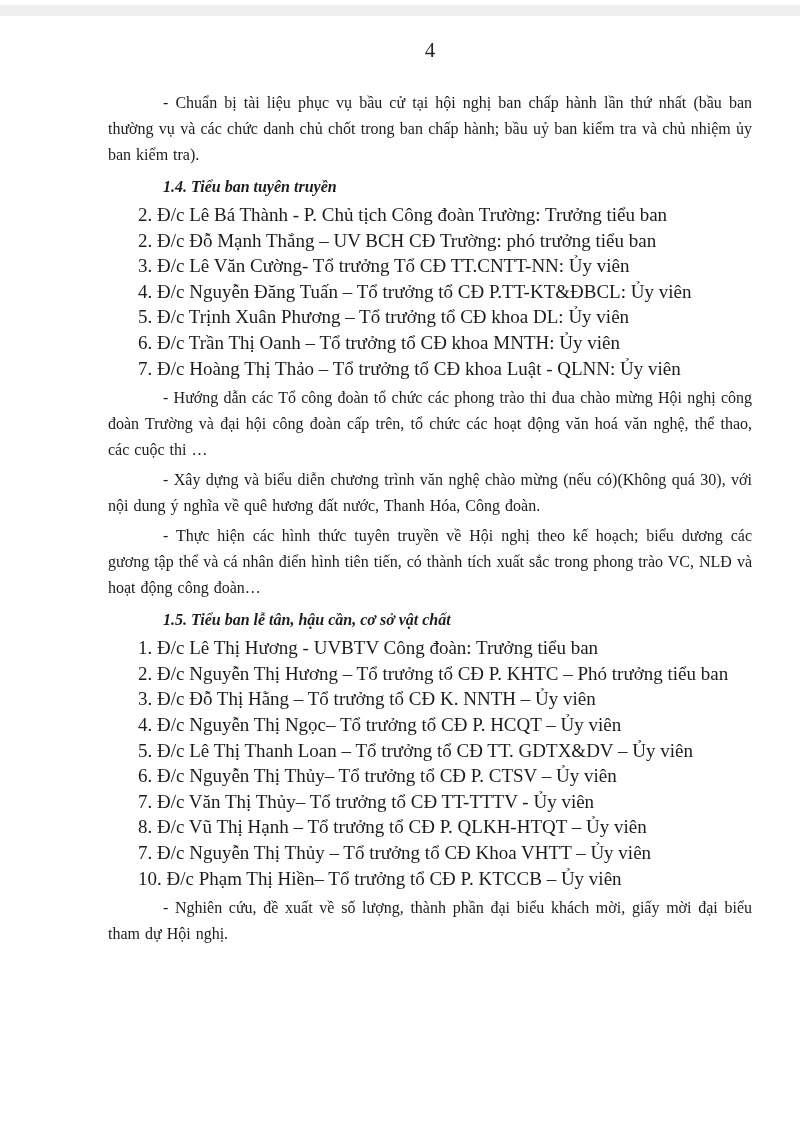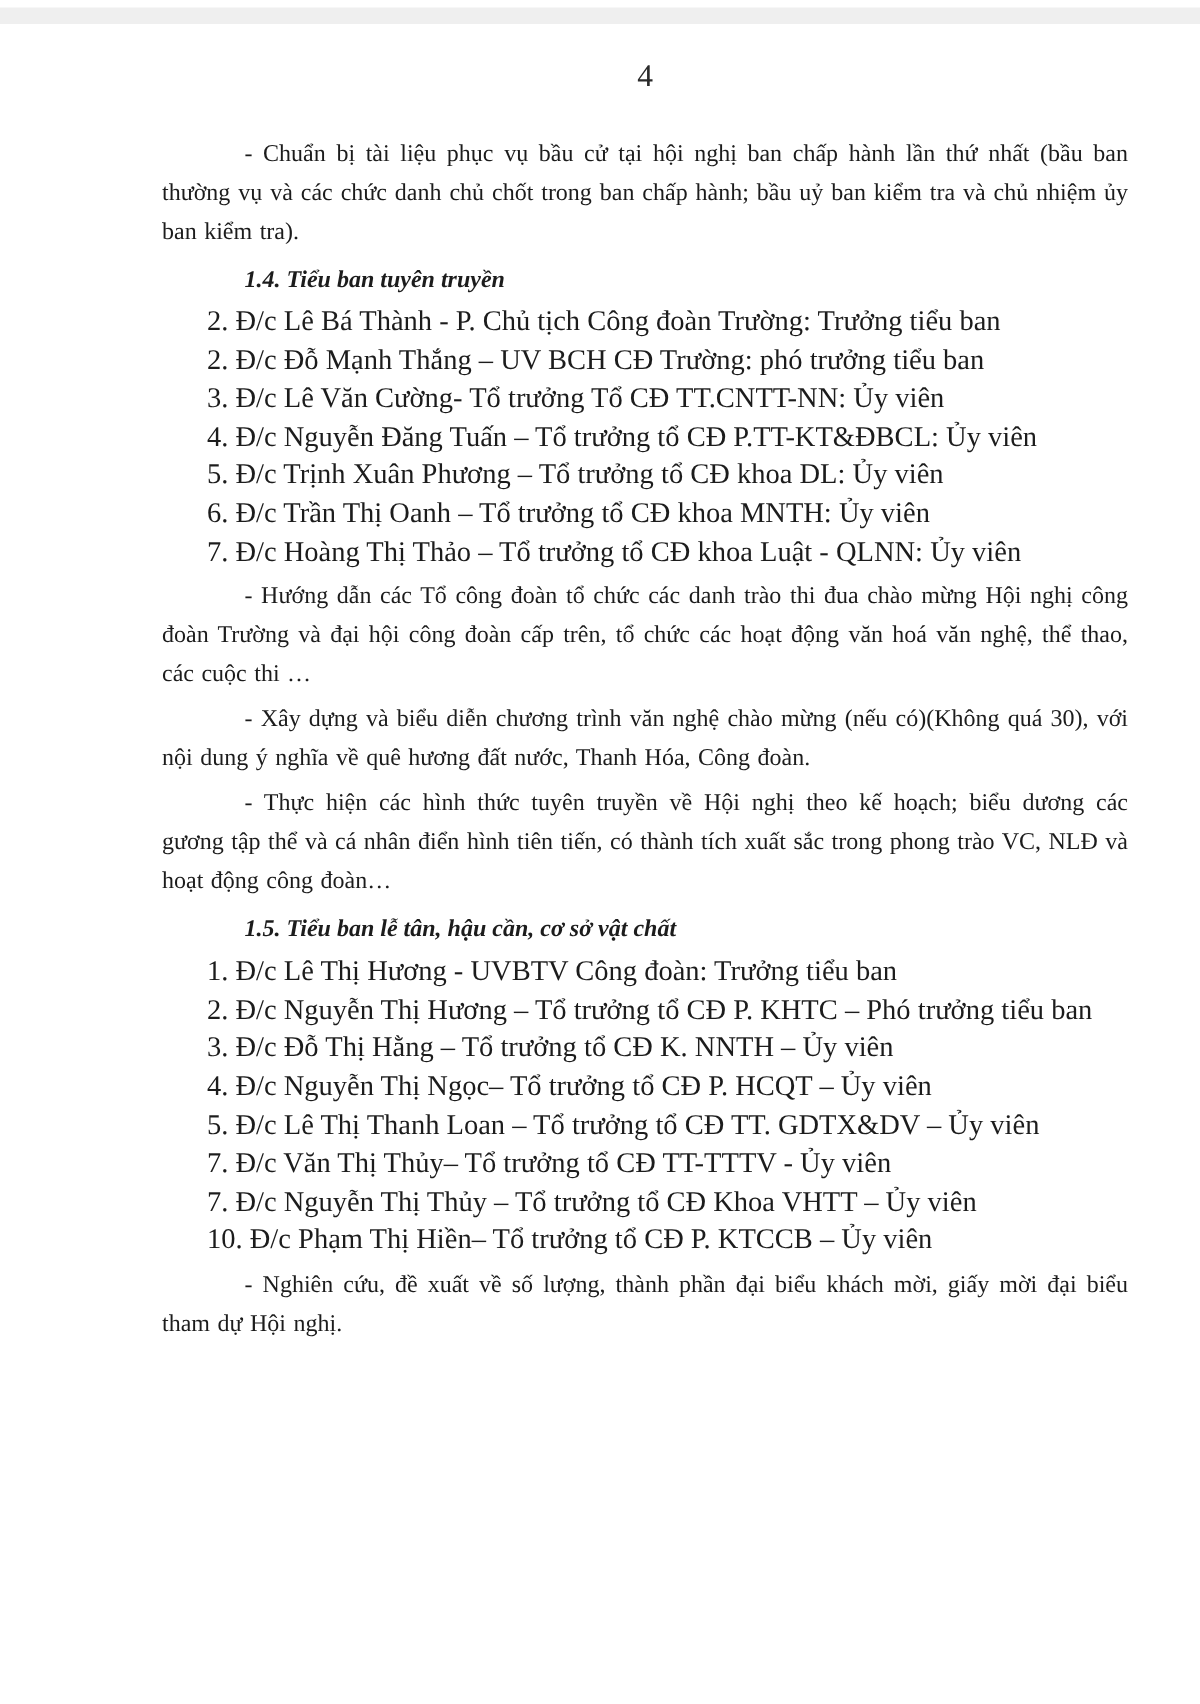--- a/index.html
+++ b/index.html
@@ -81,33 +81,35 @@
     <ul class="member-list">
       <li>2. Đ/c Lê Bá Thành - P. Chủ tịch Công đoàn Trường: Trưởng tiểu ban</li>
       <li>2. Đ/c Đỗ Mạnh Thắng – UV BCH CĐ Trường: phó trưởng tiểu ban</li>
       <li>3. Đ/c Lê Văn Cường- Tổ trưởng Tổ CĐ TT.CNTT-NN: Ủy viên</li>
       <li>4. Đ/c Nguyễn Đăng Tuấn – Tổ trưởng tổ CĐ P.TT-KT&amp;ĐBCL: Ủy viên</li>
       <li>5. Đ/c Trịnh Xuân Phương – Tổ trưởng tổ CĐ khoa DL: Ủy viên</li>
       <li>6. Đ/c Trần Thị Oanh – Tổ trưởng tổ CĐ khoa MNTH: Ủy viên</li>
       <li>7. Đ/c Hoàng Thị Thảo – Tổ trưởng tổ CĐ khoa Luật - QLNN: Ủy viên</li>
     </ul>
 
-    <p class="para">- Hướng dẫn các Tổ công đoàn tổ chức các danh trào thi đua chào mừng Hội nghị công đoàn Trường và đại hội công đoàn cấp trên, tổ chức các hoạt động văn hoá văn nghệ, thể thao, các cuộc thi …</p>
+    <p class="para">- Hướng dẫn các Tổ công đoàn tổ chức các phong trào thi đua chào mừng Hội nghị công đoàn Trường và đại hội công đoàn cấp trên, tổ chức các hoạt động văn hoá văn nghệ, thể thao, các cuộc thi …</p>
     <p class="para">- Xây dựng và biểu diễn chương trình văn nghệ chào mừng (nếu có)(Không quá 30), với nội dung ý nghĩa về quê hương đất nước, Thanh Hóa, Công đoàn.</p>
     <p class="para">- Thực hiện các hình thức tuyên truyền về Hội nghị theo kế hoạch; biểu dương các gương tập thể và cá nhân điển hình tiên tiến, có thành tích xuất sắc trong phong trào VC, NLĐ và hoạt động công đoàn…</p>
 
     <h3 class="heading">1.5. Tiểu ban lễ tân, hậu cần, cơ sở vật chất</h3>
 
     <ul class="member-list">
       <li>1. Đ/c Lê Thị Hương - UVBTV Công đoàn: Trưởng tiểu ban</li>
       <li>2. Đ/c Nguyễn Thị Hương – Tổ trưởng tổ CĐ P. KHTC – Phó trưởng tiểu ban</li>
       <li>3. Đ/c Đỗ Thị Hằng – Tổ trưởng tổ CĐ K. NNTH – Ủy viên</li>
       <li>4. Đ/c Nguyễn Thị Ngọc– Tổ trưởng tổ CĐ P. HCQT – Ủy viên</li>
       <li>5. Đ/c Lê Thị Thanh Loan – Tổ trưởng tổ CĐ TT. GDTX&amp;DV – Ủy viên</li>
+      <li>6. Đ/c Nguyễn Thị Thủy– Tổ trưởng tổ CĐ P. CTSV – Ủy viên</li>
       <li>7. Đ/c Văn Thị Thủy– Tổ trưởng tổ CĐ TT-TTTV - Ủy viên</li>
+      <li>8. Đ/c Vũ Thị Hạnh – Tổ trưởng tổ CĐ P. QLKH-HTQT – Ủy viên</li>
       <li>7. Đ/c Nguyễn Thị Thủy – Tổ trưởng tổ CĐ Khoa VHTT – Ủy viên</li>
       <li>10. Đ/c Phạm Thị Hiền– Tổ trưởng tổ CĐ P. KTCCB – Ủy viên</li>
     </ul>
 
     <p class="para">- Nghiên cứu, đề xuất về số lượng, thành phần đại biểu khách mời, giấy mời đại biểu tham dự Hội nghị.</p>
 
   </div>
 </div>
 
 </body></html>

